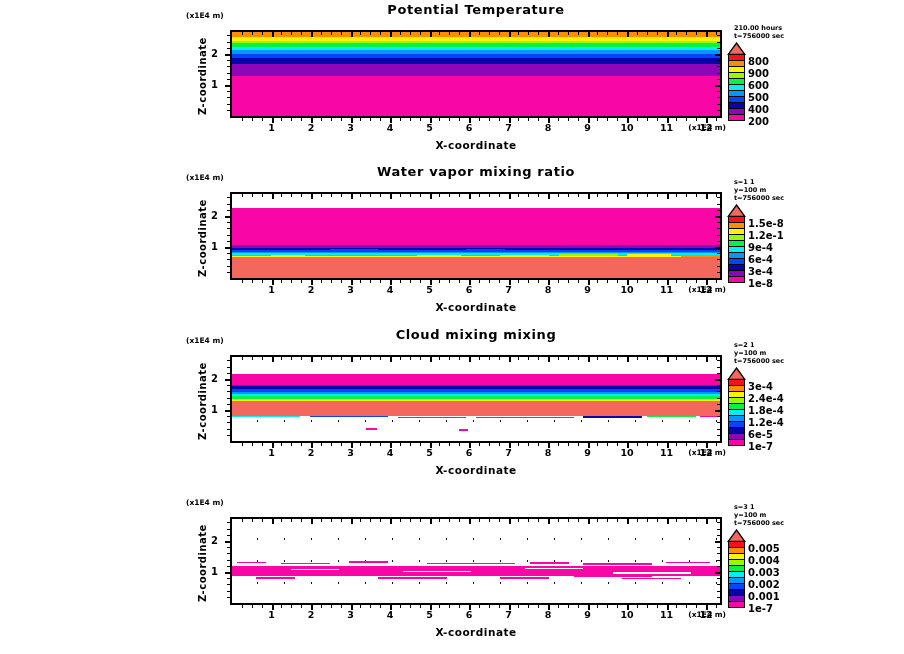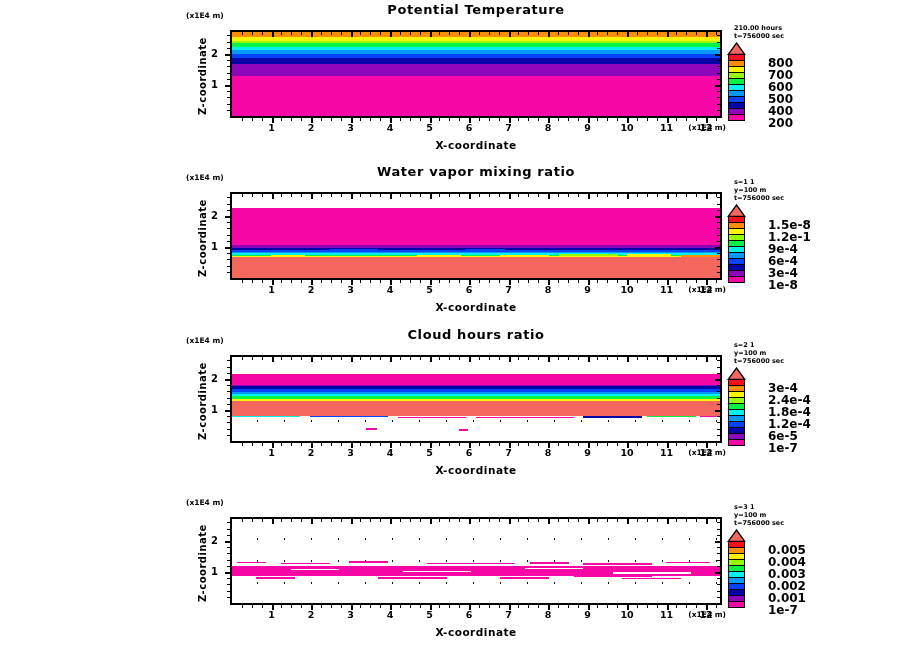--- a/index.html
+++ b/index.html
@@ -22,21 +22,21 @@
   .tick{position:absolute;background:#000;}
   .xticks{position:absolute;left:230px;top:120px;width:492px;height:12px;}
   .xticklab{position:absolute;transform:translateX(-50%);font-size:9.5px;font-weight:bold;}
   .xlab{position:absolute;left:230px;top:137px;width:492px;text-align:center;
         font-size:10.5px;font-weight:bold;letter-spacing:0.5px;}
   .xunit{position:absolute;left:646px;top:121px;width:80px;text-align:right;
          font-size:7.5px;font-weight:bold;}
   .cb{position:absolute;left:728px;top:0;width:96px;height:140px;}
   .cbline{position:absolute;left:6px;font-size:6.5px;font-weight:bold;white-space:nowrap;}
   .cbseg{position:absolute;left:0;width:17px;height:7px;border:1px solid #000;box-sizing:border-box;}
-  .cblab{position:absolute;left:40px;font-size:12px;font-weight:bold;white-space:nowrap;}
+  .cblab{position:absolute;left:20px;font-size:10px;font-weight:bold;white-space:nowrap;}
 </style>
 </head>
 <body>
 
 <div id="canvas">
 
   <section class="panel" style="top:2px">
     <h2 class="ptitle">Potential Temperature</h2>
     <div class="yunit">(x1E4 m)</div>
     <div class="ylab">Z-coordinate</div>
@@ -203,21 +203,21 @@
         <div class="cbseg" style="top: 64px; background: rgb(250, 243, 4);"></div>
         <div class="cbseg" style="top: 70px; background: rgb(151, 250, 5);"></div>
         <div class="cbseg" style="top: 76px; background: rgb(6, 242, 70);"></div>
         <div class="cbseg" style="top: 82px; background: rgb(5, 238, 240);"></div>
         <div class="cbseg" style="top: 88px; background: rgb(5, 152, 250);"></div>
         <div class="cbseg" style="top: 94px; background: rgb(5, 68, 250);"></div>
         <div class="cbseg" style="top: 100px; background: rgb(6, 6, 168);"></div>
         <div class="cbseg" style="top: 106px; background: rgb(142, 6, 186);"></div>
         <div class="cbseg" style="top: 112px; background: rgb(248, 6, 166);"></div>
         <div class="cblab" style="top: 54px;">800</div>
-        <div class="cblab" style="top: 66px;">700</div>
+        <div class="cblab" style="top: 66px;">900</div>
         <div class="cblab" style="top: 78px;">600</div>
         <div class="cblab" style="top: 90px;">500</div>
         <div class="cblab" style="top: 102px;">400</div>
         <div class="cblab" style="top: 114px;">200</div>
       </div>
   <div class="ytick" style="top: 46px;">2</div>
       <div class="ytick" style="top: 77px;">1</div>
     </section>
 
   <section class="panel" style="top:164px">
@@ -407,21 +407,21 @@
         <div class="cblab" style="top: 78px;">9e-4</div>
         <div class="cblab" style="top: 90px;">6e-4</div>
         <div class="cblab" style="top: 102px;">3e-4</div>
         <div class="cblab" style="top: 114px;">1e-8</div>
       </div>
   <div class="ytick" style="top: 46px;">2</div>
       <div class="ytick" style="top: 77px;">1</div>
     </section>
 
   <section class="panel" style="top:327px">
-    <h2 class="ptitle">Cloud hours ratio</h2>
+    <h2 class="ptitle">Cloud mixing mixing</h2>
     <div class="yunit">(x1E4 m)</div>
     <div class="ylab">Z-coordinate</div>
     <div class="plot">
         <div class="dots"></div>
         <div class="band" style="top: 20%; height: 13%; background: rgb(248, 6, 166);"></div>
         <div class="band" style="top: 33%; height: 1.5%; background: rgb(142, 6, 186);"></div>
         <div class="band" style="top: 34.5%; height: 4%; background: rgb(6, 6, 168);"></div>
         <div class="band" style="top: 38.5%; height: 3%; background: rgb(5, 68, 250);"></div>
         <div class="band" style="top: 41.5%; height: 2%; background: rgb(5, 152, 250);"></div>
         <div class="band" style="top: 43.5%; height: 3.5%; background: rgb(5, 238, 240);"></div>

